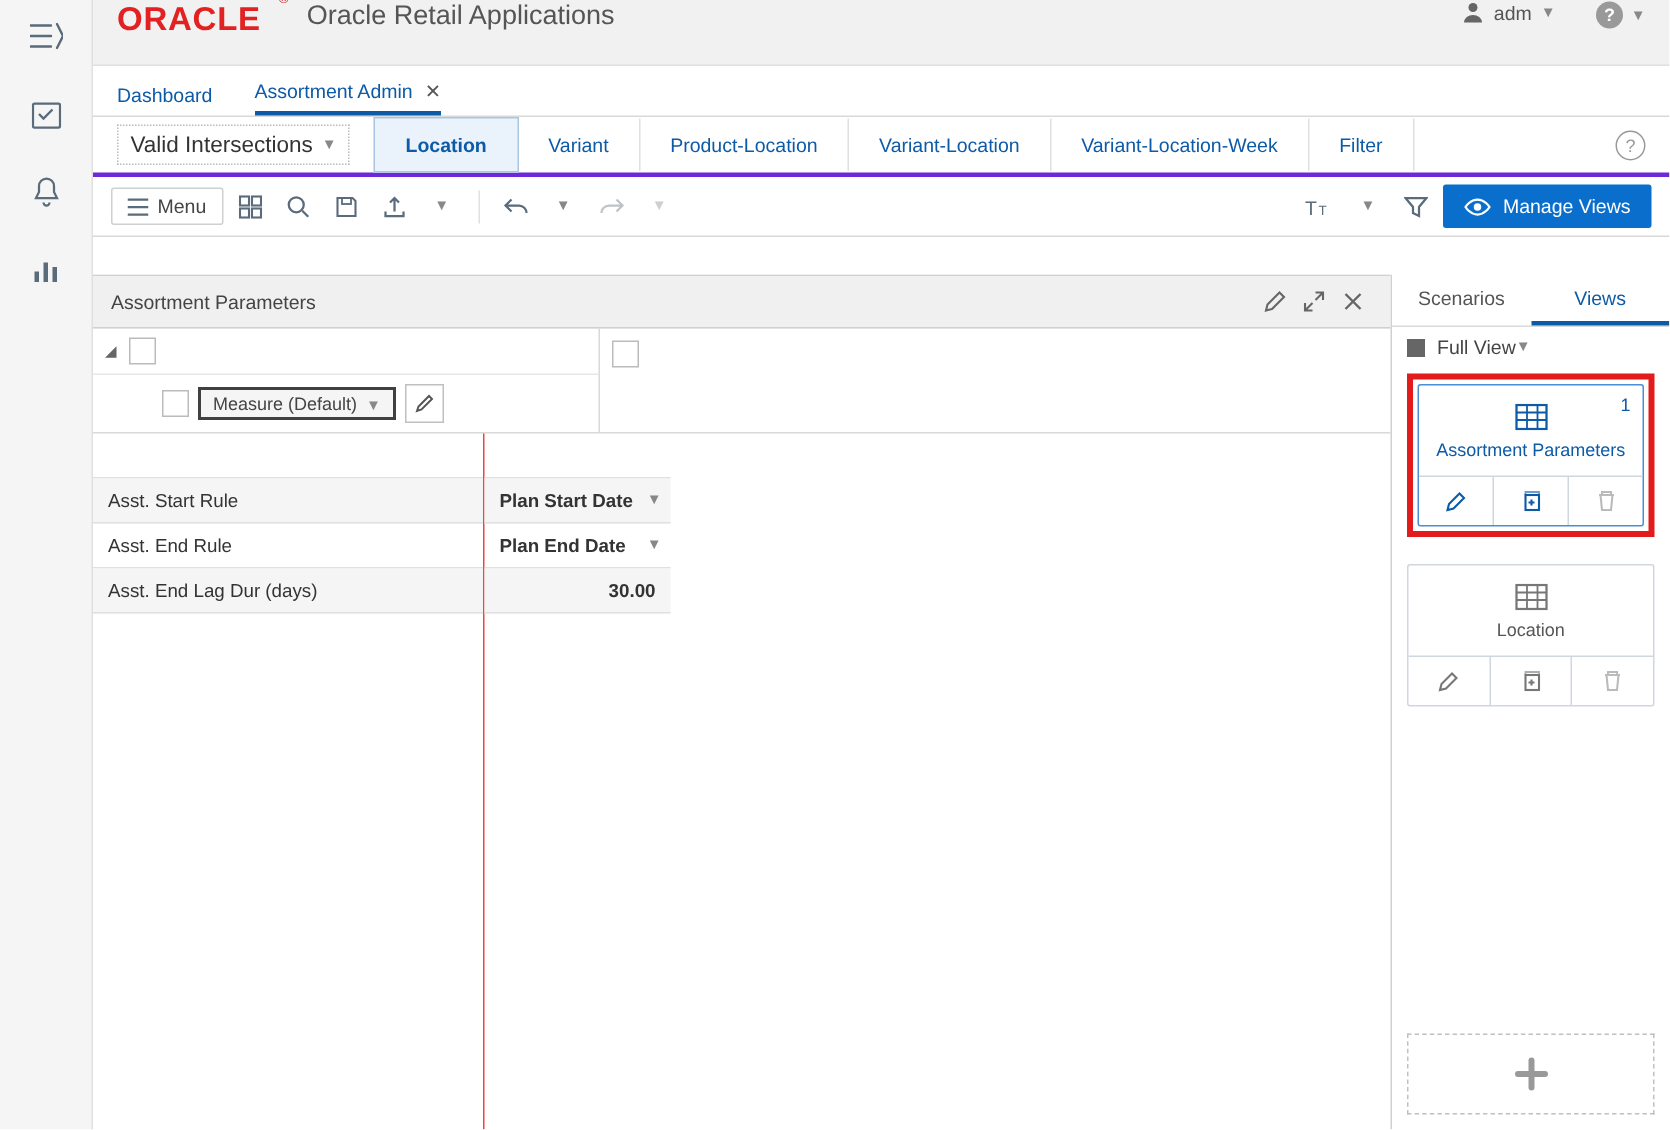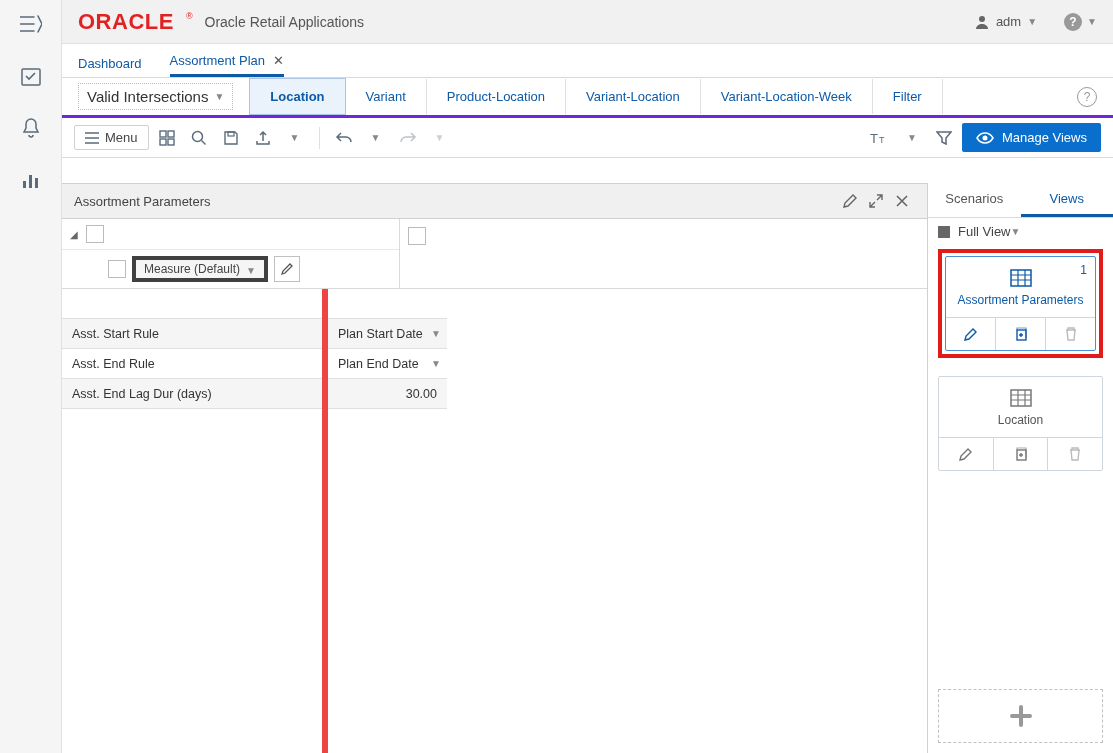--- a/index.html
+++ b/index.html
@@ -22,33 +22,33 @@
     align-items: center;
     padding-top: 8px;
     gap: 20px;
   }
   .rail-item { color: #5a6b7b; cursor: pointer; display:flex; align-items:center; justify-content:center; width:32px; height:32px; }
   .main { flex: 1; display: flex; flex-direction: column; }
   .header {
     height: 44px;
     background: #f1f1f1;
     display: flex;
-    align-items: center;
+    align-items: flex-start;
     padding: 0 16px;
     gap: 12px;
     border-bottom: 1px solid #e0e0e0;
   }
   .logo {
     font-family: Arial, sans-serif;
     font-weight: bold;
     font-size: 22px;
     color: #e22222;
     letter-spacing: 0.5px;
   }
-  .header-title { color: #555; font-size: 14px; }
+  .header-title { color: #555; font-size: 18px; }
   .header-spacer { flex: 1; }
   .header-user { display:flex; align-items:center; gap:6px; color:#555; font-size:13px; cursor:pointer;}
   .header-help { display:flex; align-items:center; gap:4px; color:#888; cursor:pointer; margin-left:14px;}
   .caret { font-size:10px; color:#888; }
   .tabs-row {
     height: 34px;
     display: flex;
     align-items: flex-end;
     padding: 0 16px;
     border-bottom: 1px solid #d9d9d9;
@@ -143,33 +143,33 @@
   }
   .dim-right { flex:1; padding:8px; }
   .dim-row1 { display:flex; align-items:center; padding:6px 8px; gap:8px; border-bottom:1px solid #e8e8e8;}
   .dim-row2 { display:flex; align-items:center; padding:6px 8px 6px 46px; gap:6px; }
   .tiny-tri { color:#666; font-size:10px; cursor:pointer;}
   .chip-box {
     width:18px; height:18px; border:1px solid #bbb; background:#fff;
   }
   .measure-chip {
     display:flex; align-items:flex-end; gap:6px;
-    border:4px solid #404040; background:#f5f5f5;
+    border:2px solid #404040; background:#f5f5f5;
     padding:2px 8px; cursor:pointer; font-size:12px; color:#444;
   }
   .edit-mini {
     width:26px; height:26px; border:1px solid #c0c0c0;
     display:flex; align-items:center; justify-content:center; cursor:pointer;
     color:#555;
   }
   .data-zone {
     display:flex; flex:1;
   }
   .grid-left { width:260px; }
-  .grid-mid { width:125px; border-left:6px solid #ef4444; }
+  .grid-mid { width:125px; border-left:1px solid #ef4444;font-weight:bold; }
   .grid-right { flex:1; }
   .grid-header-blank { height:30px; border-bottom:1px solid #e0e0e0; }
   .grid-row {
     height:30px; display:flex; align-items:center;
     padding:0 10px; border-bottom:1px solid #e0e0e0;
     font-size:12.5px; color:#333;
   }
   .grid-row.alt { background:#f5f5f5; }
   .grid-cell-right { justify-content:flex-end; }
   .grid-cell-select { justify-content:space-between; padding-right:6px;}
@@ -270,21 +270,21 @@
             <circle cx="10" cy="10" r="9" fill="#999"></circle>
             <text x="10" y="14" text-anchor="middle" fill="#fff" font-size="12" font-weight="bold">?</text>
           </svg>
         <span class="caret">▼</span>
       </div>
     </div>
 
     <div class="tabs-row">
       <div class="tab-link">Dashboard</div>
       <div class="tab-link active">
-        <span>Assortment Plan</span>
+        <span>Assortment Admin</span>
         <span class="close-x">✕</span>
       </div>
     </div>
 
     <div class="subhead">
       <div class="dropdown-title">
         <span>Valid Intersections</span>
         <span class="caret">▼</span>
       </div>
       <div class="subtabs">

